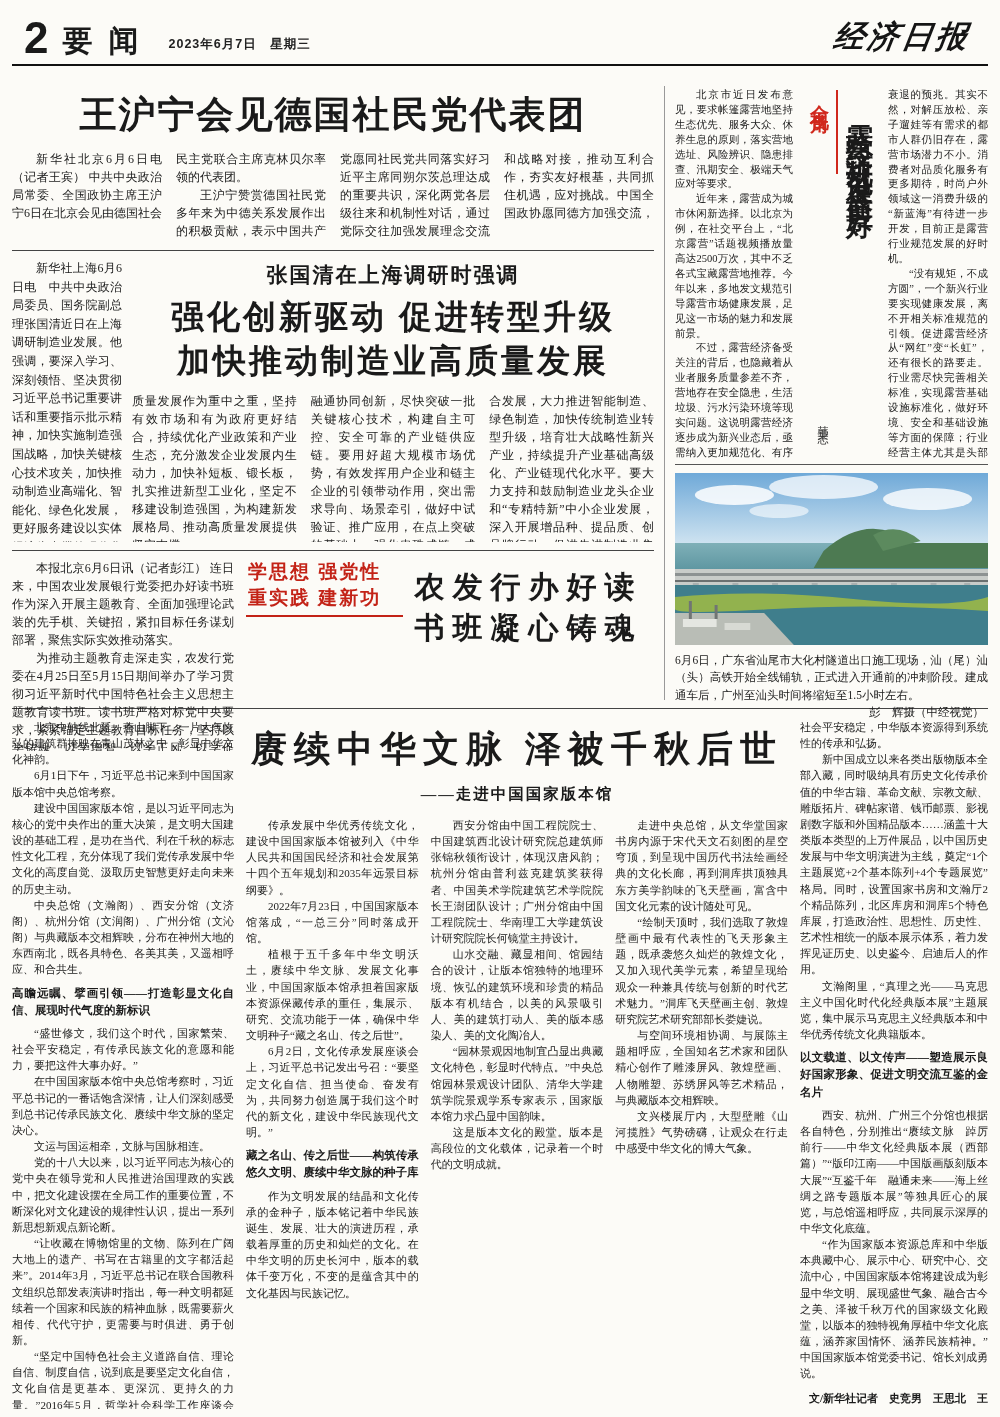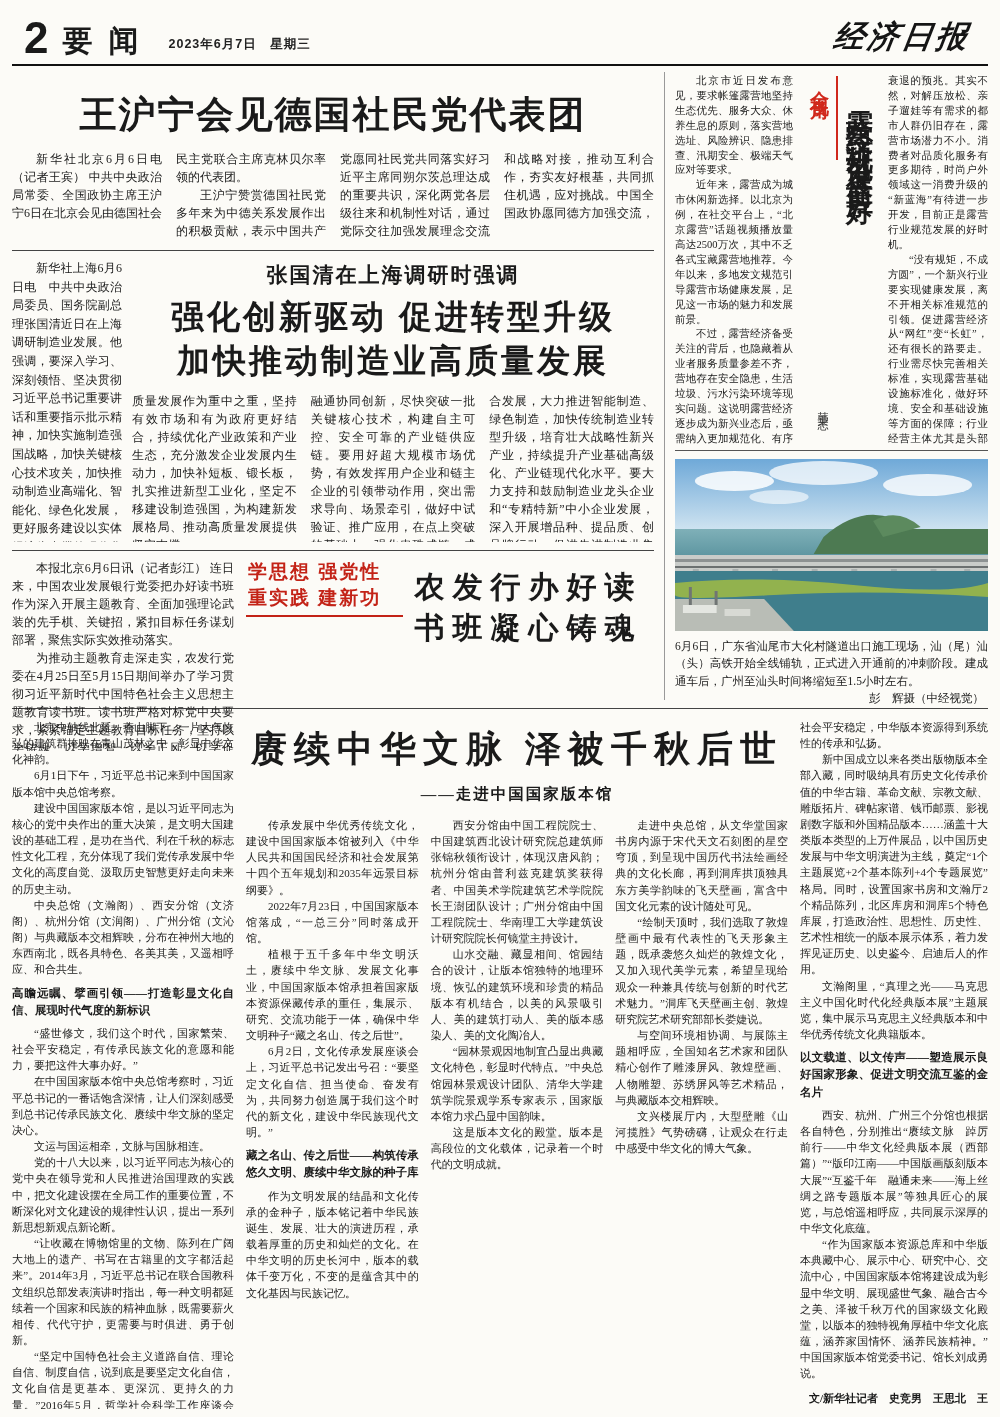--- a/index.html
+++ b/index.html
@@ -16,21 +16,21 @@
   .page-no { font-family:"Liberation Sans","DejaVu Sans",sans-serif; font-weight:900; font-size:44px; line-height:0.9; }
   .section-name { font-weight:900; font-size:30px; letter-spacing:16px; line-height:1; padding-bottom:2px; }
   .mast-date { font-family:"Liberation Sans","DejaVu Sans",sans-serif; font-weight:700; font-size:12.5px; color:#222; padding-bottom:5px; letter-spacing:1px;}
   .paper-logo { font-style:italic; font-weight:900; font-size:31px; letter-spacing:3px;
     transform:skewX(-8deg); color:#151515; padding-right:6px; }
   .mast-rule { border-top:2.5px solid #111; margin:2px 12px 0 12px; }
 
   
   .main { display:flex; padding:6px 12px 0 12px; height:634px; }
   .left-main { width:652px; padding-right:10px; }
-  .rail { width:324px; border-left:1px solid #999; padding-left:10px; margin-left:0; }
+  .rail { width:324px; border-left:1px solid #999; padding-left:10px; margin-left:0;margin-top:14px; }
 
   .para { text-indent:2em; text-align:justify; }
   .para.cont { text-indent:0; }
 
   
   .art1 { border-bottom:1px solid #444; padding-bottom:8px; }
   .art1 h1 { font-family:"Liberation Sans","DejaVu Sans",sans-serif; font-weight:900;
     font-size:37px; letter-spacing:2px; text-align:center; margin:18px 0 10px 0; }
   .art1-body { column-count:4; column-gap:14px; font-size:12px; line-height:1.5; height:92px; overflow:hidden; }
 

